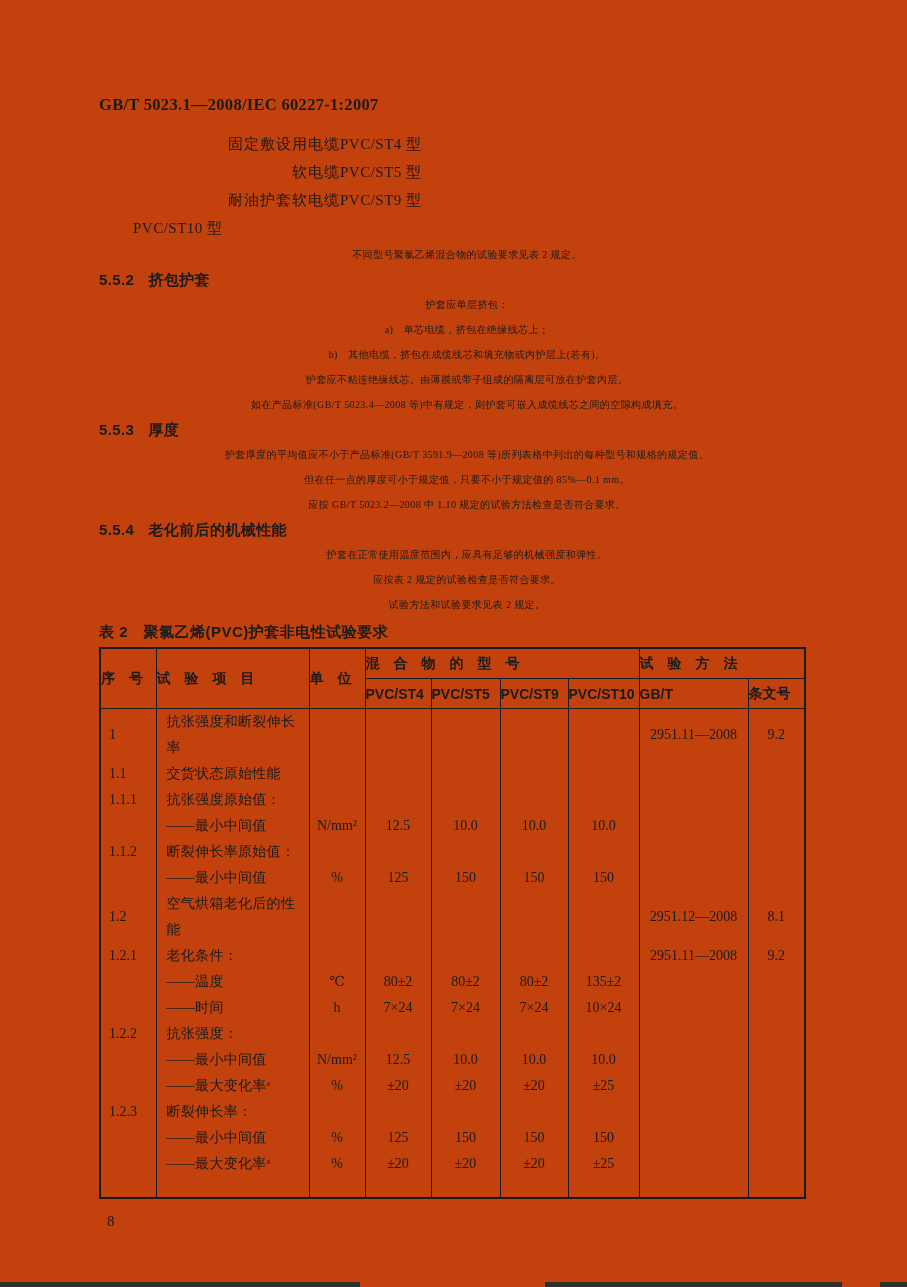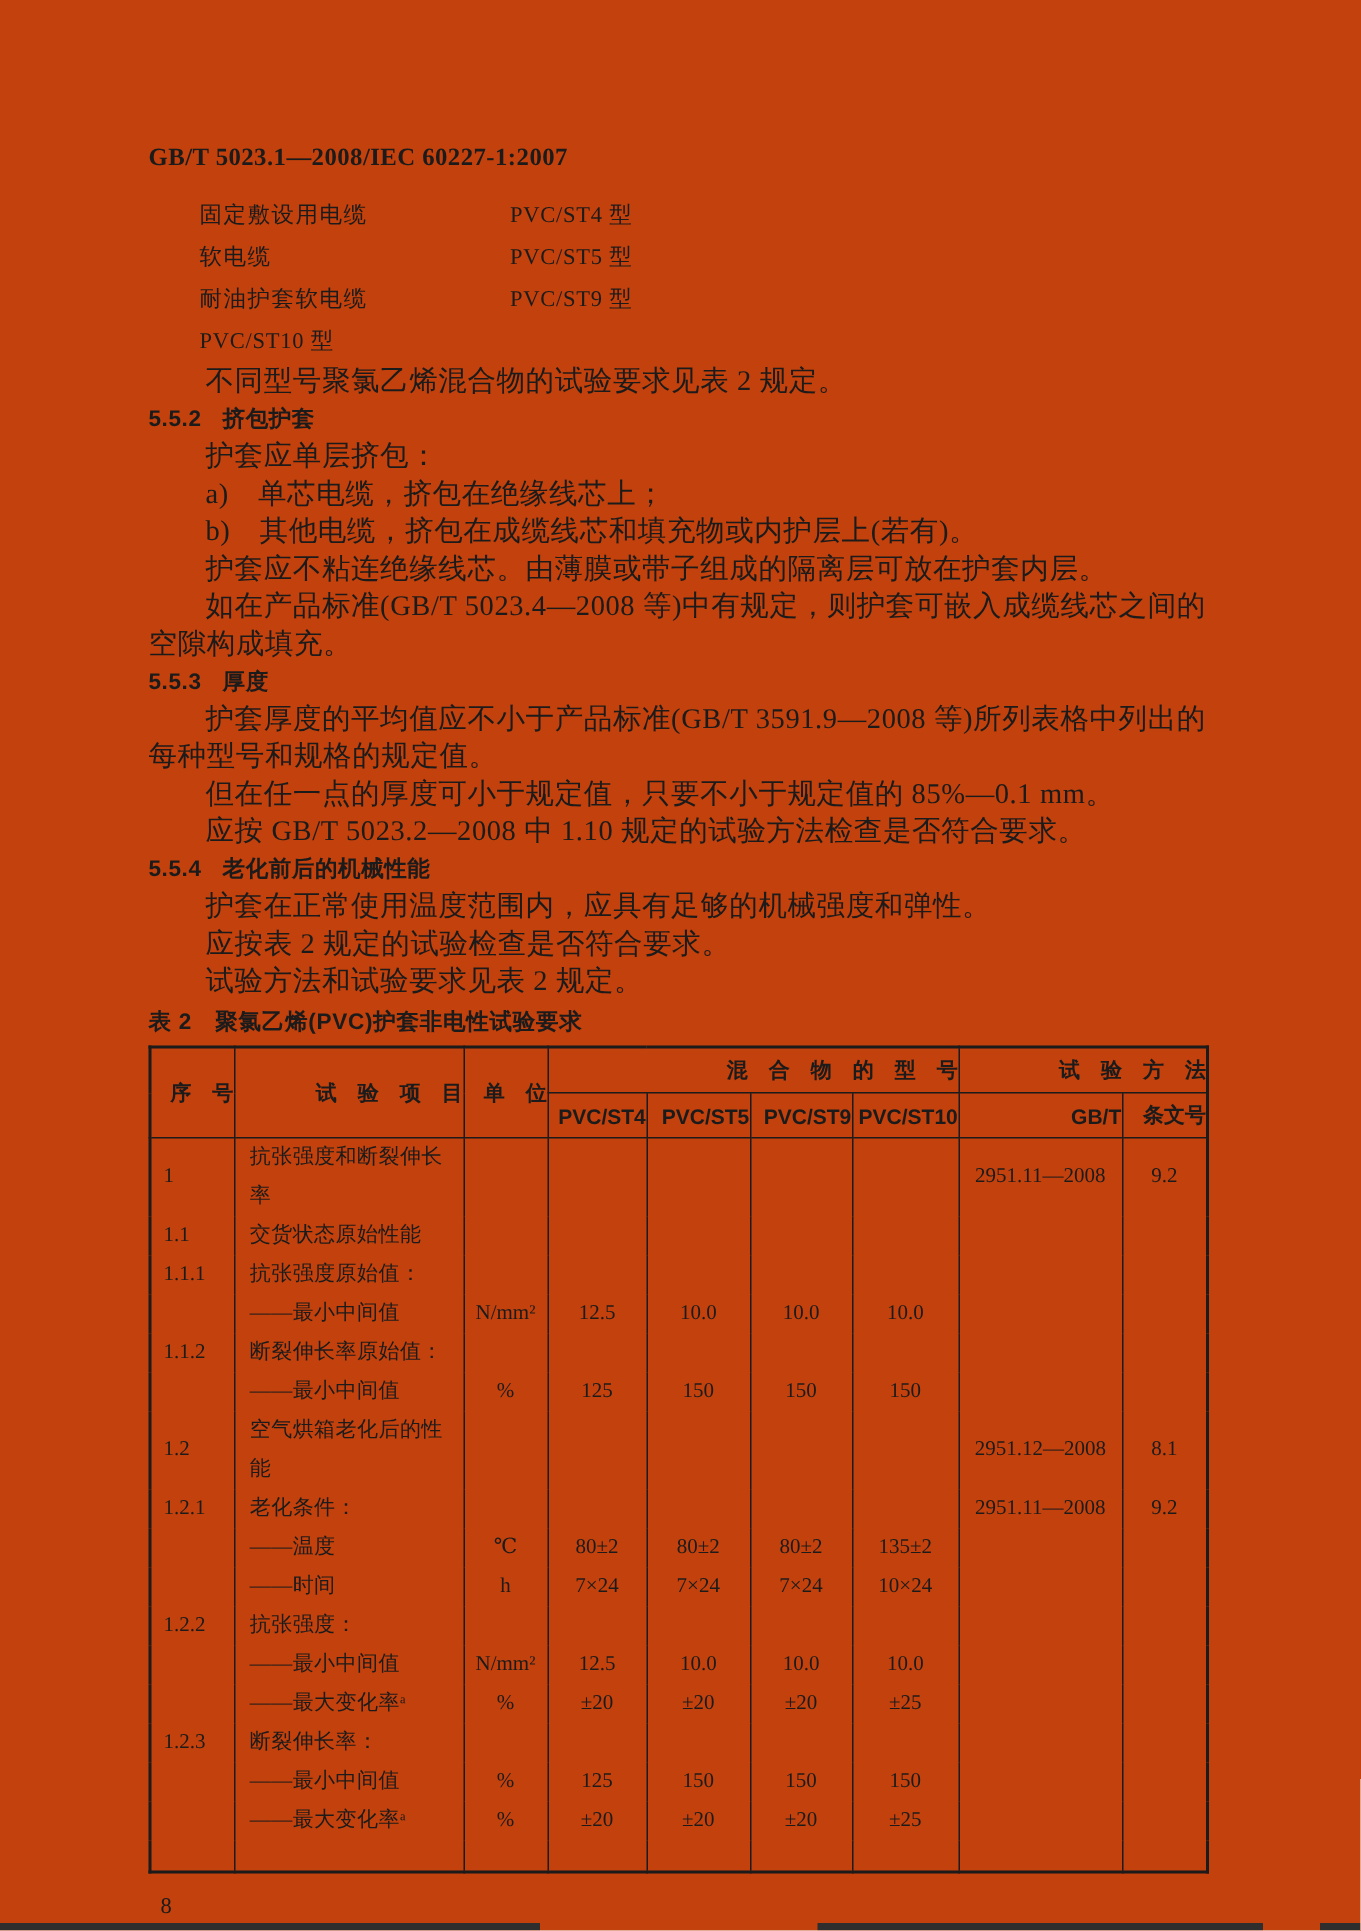--- a/index.html
+++ b/index.html
@@ -3,34 +3,34 @@
 <meta charset="utf-8">
 <style>
   html,body{margin:0;padding:0;background:#ffffff;}
   .page{
     position:relative;width:907px;height:1287px;background:#c2410c;
     font-family:"Liberation Serif","DejaVu Serif",serif;color:#1b1b1b;
     overflow:hidden;
   }
   .content{position:absolute;left:99px;top:92px;width:716px;}
   .doc-header{font-weight:bold;font-size:16.5px;line-height:26px;letter-spacing:.3px;}
-  .cable-list{margin-top:12px;margin-left:34px;}
+  .cable-list{margin-top:12px;margin-left:34px;text-align:right;}
   .cable-row{display:flex;height:28px;line-height:28px;font-size:15px;}
   .cable-name{width:207px;letter-spacing:1px;}
   .cable-type{letter-spacing:.5px;}
-  .para{margin:0;font-size:19px;line-height:25px;text-indent:2em;letter-spacing:.4px;}
+  .para{margin:0;font-size:10px;line-height:25px;text-indent:2em;letter-spacing:.4px;text-align:center;}
   .sec-head{font-family:"Liberation Sans","DejaVu Sans",sans-serif;font-weight:bold;
     font-size:15px;line-height:25px;letter-spacing:.4px;}
   .sec-num{margin-right:14px;}
   .table-caption{font-family:"Liberation Sans","DejaVu Sans",sans-serif;font-weight:bold;
     font-size:15px;line-height:25px;margin-top:2px;letter-spacing:.5px;}
   table.spec-table{border-collapse:collapse;table-layout:fixed;width:707px;margin-top:3px;
     border:2px solid #1b1b1b;}
   .spec-table th{
-    border:1px solid #1b1b1b;padding:0;height:29px;text-align:right;
+    border:1px solid #1b1b1b;padding:0;height:29px;text-align:left;
     font-family:"Liberation Sans","DejaVu Sans",sans-serif;font-weight:bold;font-size:14px;
   }
   .spec-table td{
     border-left:1px solid #1b1b1b;border-right:1px solid #1b1b1b;
     border-top:none;border-bottom:none;
     padding:0;height:26px;line-height:26px;text-align:center;font-size:14px;
   }
   .spec-table td.c-seq{text-align:left;padding-left:8px;}
   .spec-table td.c-item{text-align:left;padding-left:10px;letter-spacing:.3px;}
   .spec-table tr.filler td{height:20px;}

